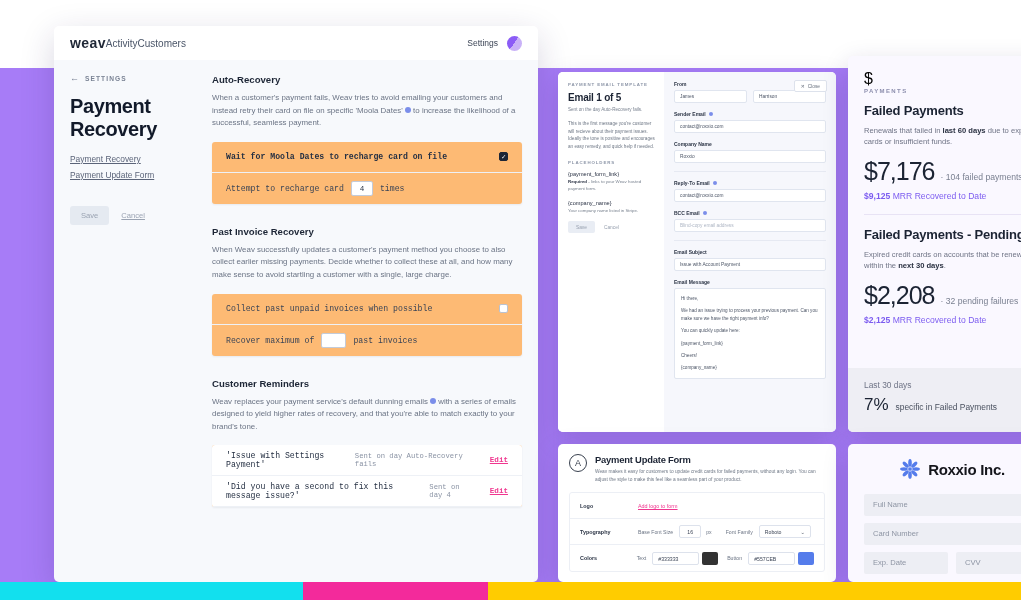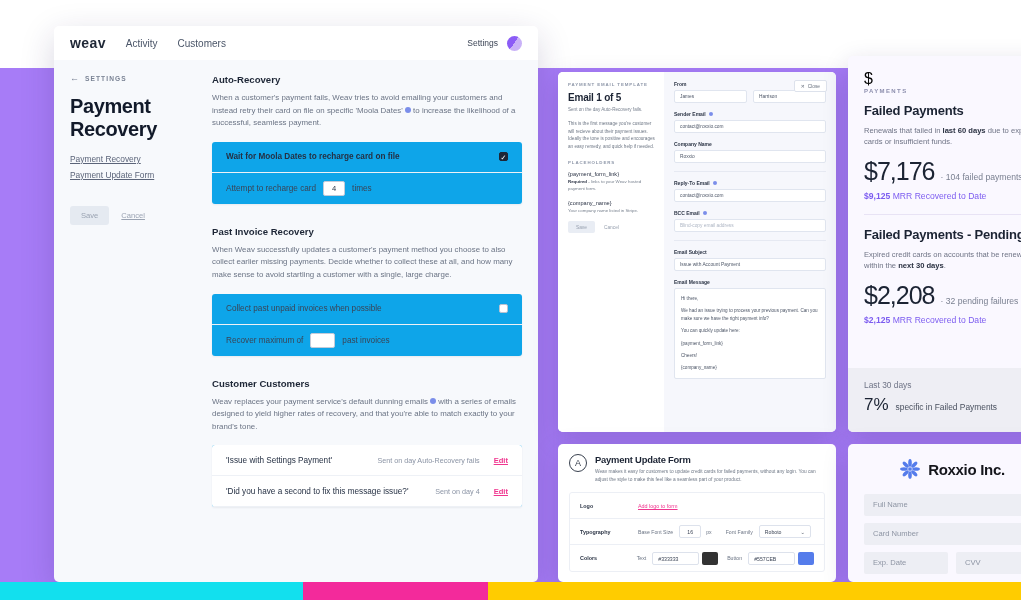--- a/index.html
+++ b/index.html
@@ -26,21 +26,21 @@
   
   
   
   .app-window {
     position: absolute; left: 54px; top: 26px; width: 484px; height: 556px;
     background: #f7f9fc; border-radius: 5px; overflow: hidden;
     box-shadow: 0 10px 34px rgba(40,30,90,.18);
   }
   .app-nav {
     height: 34px; background: #fff; display: flex; align-items: center;
-    padding: 0 16px; gap: 20px;
+    padding: 0 16px; 
   }
   .brand { font-size: 14px; font-weight: 700; color: #1f2736; letter-spacing: .4px; }
   .nav-link { font-size: 10px; color: #4a5568; }
   .nav-right { margin-left: auto; display: flex; align-items: center; gap: 9px; }
   .nav-settings { font-size: 8.5px; color: #3d4657; }
   .avatar {
     width: 15px; height: 15px; border-radius: 50%;
     background: linear-gradient(125deg,#8b5cf6 0 48%, #c9b2f7 48% 100%);
   }
 
@@ -81,22 +81,22 @@
   .content-title { font-size: 12.5px; font-weight: 600; color: #1d2636; letter-spacing: -.2px; }
 
   .sec-title { font-size: 9.6px; font-weight: 600; color: #1d2636; margin-bottom: 7px; }
   .sec-desc { font-size: 7.9px; line-height: 12.6px; color: #6b7485; margin-bottom: 12px; }
   .info-dot {
     display: inline-block; width: 6px; height: 6px; border-radius: 50%;
     background: #7b8eea; vertical-align: middle; position: relative; top: -.5px;
   }
 
   .card-rows {
-    background: #0ea5e9; border-radius: 3px; overflow: hidden;
-    box-shadow: 0 1px 2px rgba(30,40,70,.07); margin-bottom: 22px;
+    background: #fdba74; border-radius: 3px; overflow: hidden;
+    box-shadow: 0 1px 2px rgba(30,40,70,.07); margin-bottom: 22px; font-family: Liberation Mono, monospace;
   }
   .row {
     display: flex; align-items: center; padding: 0 14px; height: 31px;
     border-bottom: 1px solid #eef1f6; font-size: 8.2px; color: #26304180;
   }
   .row:last-child { border-bottom: none; }
   .row-label { font-size: 8.2px; font-weight: 600; color: #253043; }
   .row-label.reg { font-weight: 400; color: #3a4456; }
   .spacer { flex: 1; }
   .checkbox {
@@ -315,21 +315,21 @@
             <span class="spacer"></span>
             <span class="checkbox"></span>
           </div>
           <div class="row">
             <span class="row-label reg">Recover maximum of</span>
             <span class="mini-input blank"></span>
             <span class="row-label reg">past invoices</span>
           </div>
         </div>
 
-        <div class="sec-title">Customer Customers</div>
+        <div class="sec-title">Customer Reminders</div>
         <div class="sec-desc"><span>Weav replaces your payment service's default dunning emails </span><span class="info-dot"></span><span> with a series of emails designed to yield higher rates of recovery, and that you're able to match exactly to your brand's tone.</span></div>
 
         <div class="card-rows">
           <div class="rem-row">
             <span class="rem-subject">'Issue with Settings Payment'</span>
             <span class="spacer"></span>
             <span class="rem-when">Sent on day Auto-Recovery fails</span>
             <span class="rem-edit">Edit</span>
           </div>
           <div class="rem-row">

